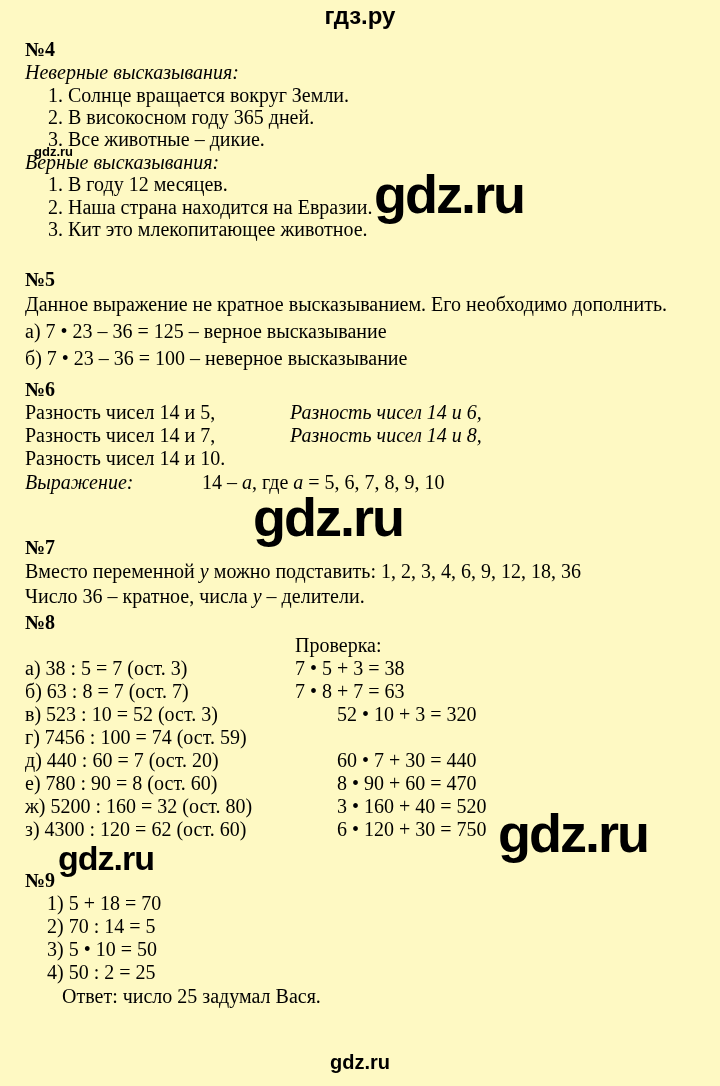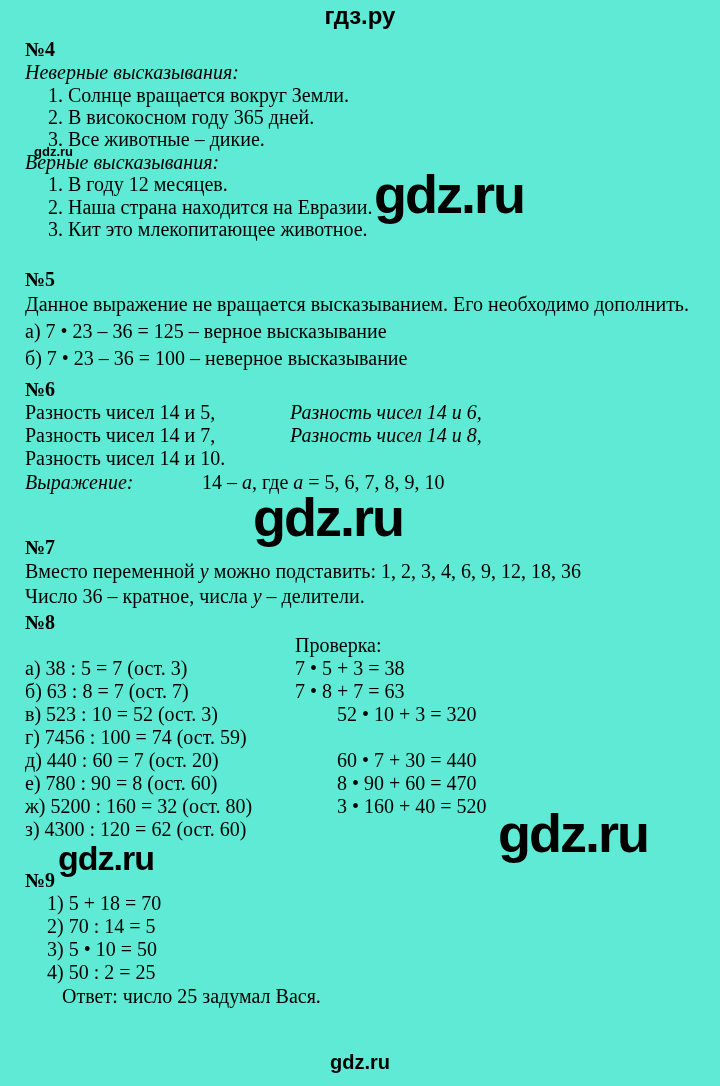--- a/index.html
+++ b/index.html
@@ -1,17 +1,17 @@
 <!DOCTYPE html>
 <html><head>
 <meta charset="utf-8">
 <style>
   html,body{margin:0;padding:0;background:#fff;}
   .page{
-    position:relative;width:720px;height:1086px;background:#5eead4;color:#000;
+    position:relative;width:720px;height:1086px;background:#fef9c3;color:#000;
     font-family:"Liberation Serif","DejaVu Serif",serif;font-size:20px;overflow:hidden;
   }
   .line{position:absolute;white-space:nowrap;line-height:22px;}
   .bold{font-weight:bold;}
   .it{font-style:italic;}
   .rcol{position:absolute;top:0;}
   .r265{left:265px;font-style:italic;}
   .r270{left:270px;}
   .r312{left:312px;}
   .wm{
@@ -47,21 +47,21 @@
     <div class="line" style="top:173px;left:48px">1. В году 12 месяцев.</div>
     <div class="line" style="top:196px;left:48px">2. Наша страна находится на Евразии.</div>
     <div class="line" style="top:218px;left:48px">3. Кит это млекопитающее животное.</div>
   </div>
 
   <div class="wm wm-small" style="top:145px;left:34px">gdz.ru</div>
   <div class="wm wm-big" style="top:167px;left:374px">gdz.ru</div>
 
   <div>
     <div class="line bold" style="top:268px;left:25px">№5</div>
-    <div class="line" style="top:293px;left:25px">Данное выражение не вращается высказыванием. Его необходимо дополнить.</div>
+    <div class="line" style="top:293px;left:25px">Данное выражение не кратное высказыванием. Его необходимо дополнить.</div>
     <div class="line" style="top:320px;left:25px">а) 7 • 23 – 36 = 125 – верное высказывание</div>
     <div class="line" style="top:347px;left:25px">б) 7 • 23 – 36 = 100 – неверное высказывание</div>
   </div>
 
   <div>
     <div class="line bold" style="top:378px;left:25px">№6</div>
     <div class="line" style="top:401px;left:25px">
       <span>Разность чисел 14 и 5,</span>
       <span class="rcol r265">Разность чисел 14 и 6,</span>
     </div>
@@ -110,20 +110,21 @@
     <div class="line" style="top:772px;left:25px">
       <span>е) 780 : 90 = 8 (ост. 60)</span>
       <span class="rcol r312">8 • 90 + 60 = 470</span>
     </div>
     <div class="line" style="top:795px;left:25px">
       <span>ж) 5200 : 160 = 32 (ост. 80)</span>
       <span class="rcol r312">3 • 160 + 40 = 520</span>
     </div>
     <div class="line" style="top:818px;left:25px">
       <span>з) 4300 : 120 = 62 (ост. 60)</span>
+      <span class="rcol r312">6 • 120 + 30 = 750</span>
     </div>
   </div>
 
   <div class="wm wm-mid" style="top:841px;left:58px">gdz.ru</div>
   <div class="wm wm-big" style="top:806px;left:498px">gdz.ru</div>
 
   <div>
     <div class="line bold" style="top:869px;left:25px">№9</div>
     <div class="line" style="top:892px;left:47px">1) 5 + 18 = 70</div>
     <div class="line" style="top:915px;left:47px">2) 70 : 14 = 5</div>

